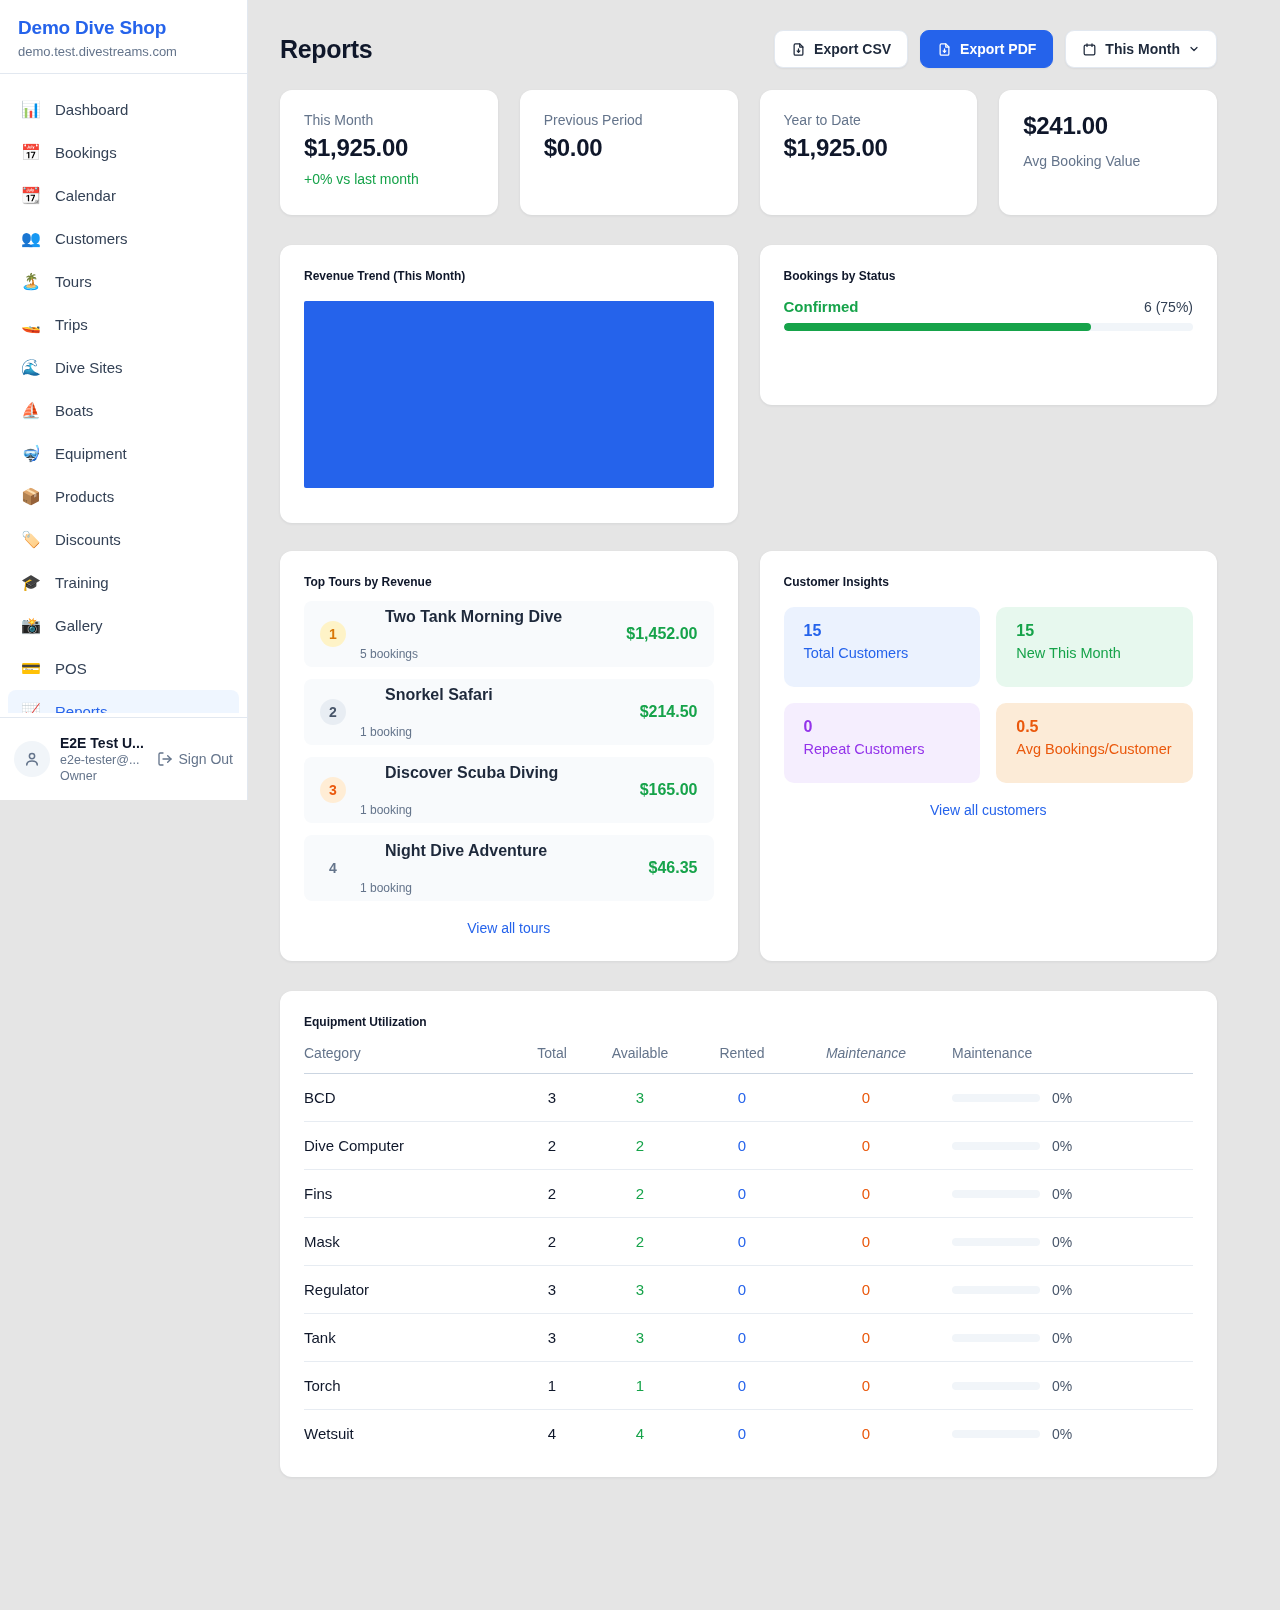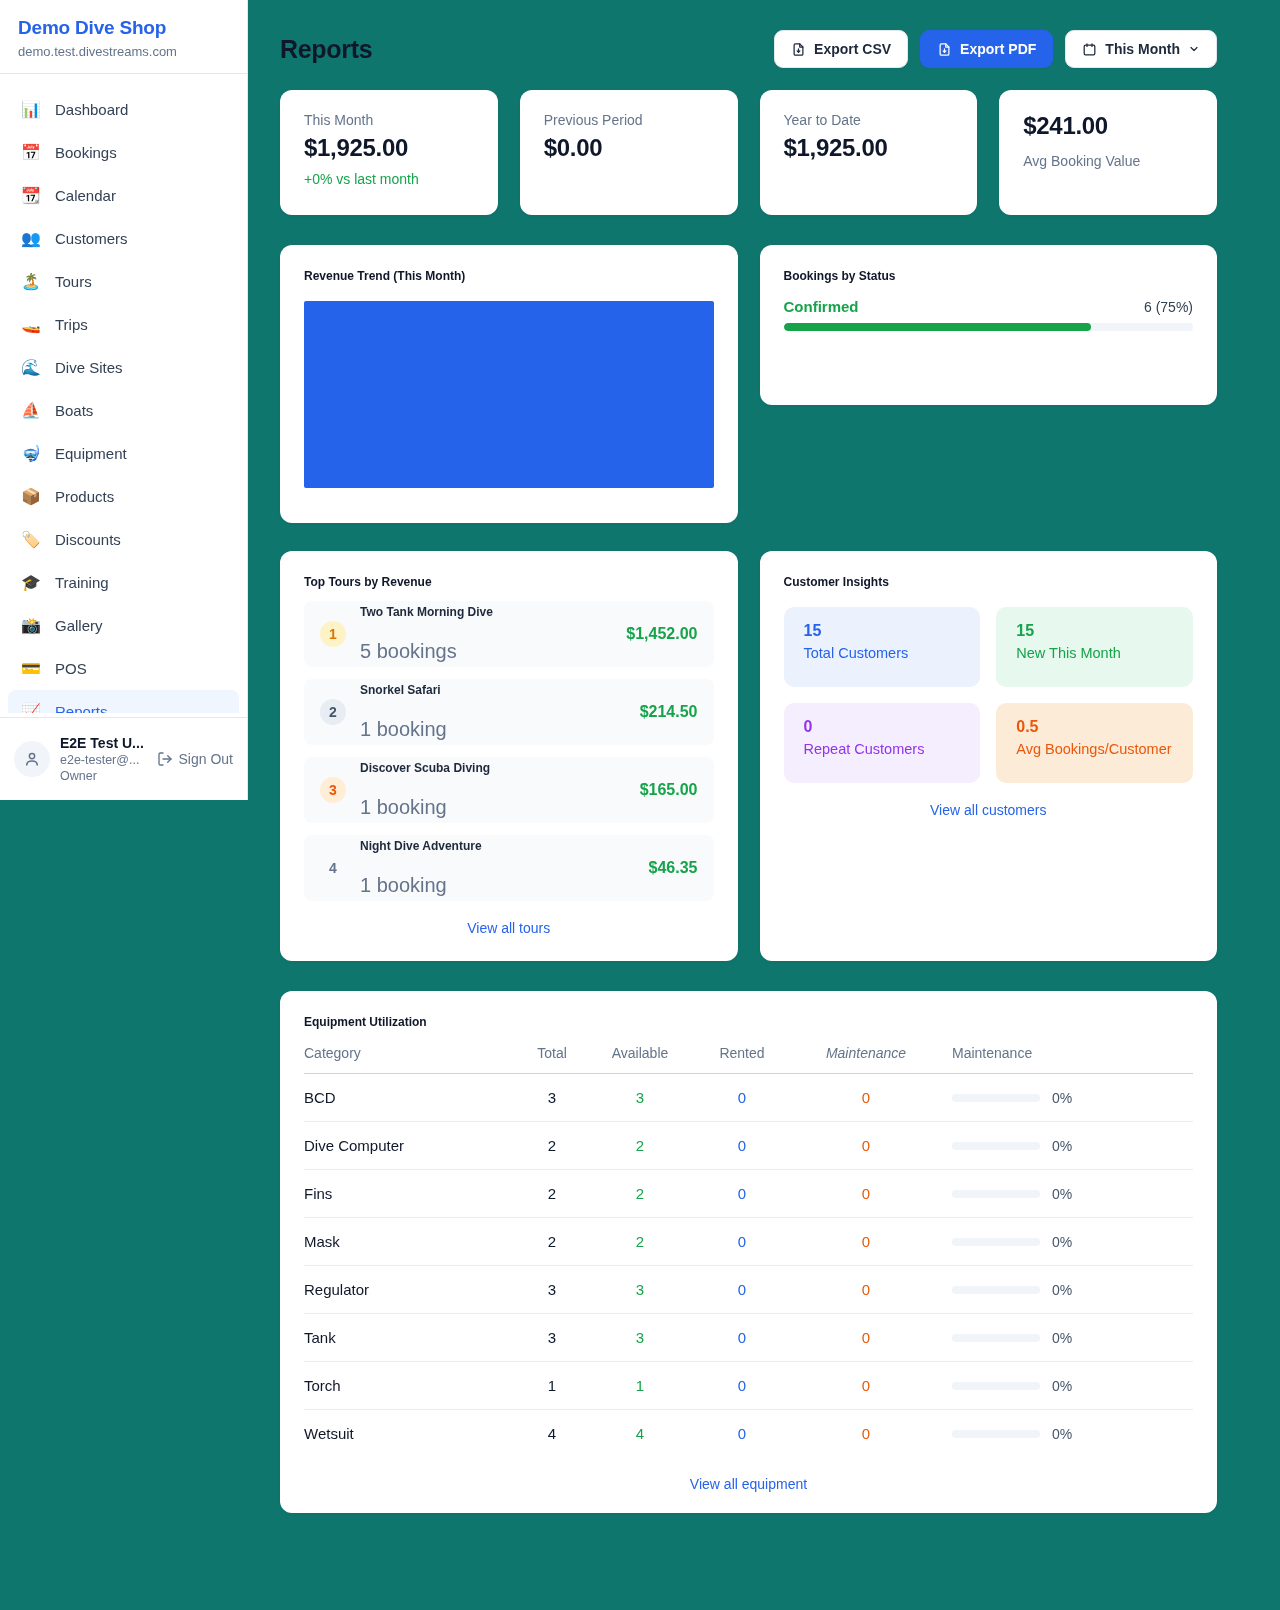--- a/index.html
+++ b/index.html
@@ -1,21 +1,21 @@
 <!DOCTYPE html>
 <html><head>
 <meta charset="utf-8">
 <style>
   * { box-sizing: border-box; margin: 0; padding: 0; }
   body {
     font-family: "Liberation Sans", sans-serif;
     background: #f8fafc;
     color: #0f172a;
   }
-  .page { position: relative; width: 1280px; height: 1610px; background: #0f766e; overflow: hidden; }
+  .page { position: relative; width: 1280px; height: 1610px; background: #e5e5e5; overflow: hidden; }
 
   
   .sidebar {
     position: absolute; left: 0; top: 0; width: 248px; height: 800px;
     background: #ffffff; border-right: 1px solid #e2e8f0;
   }
   .brand { padding: 17px 18px 14px; border-bottom: 1px solid #e2e8f0; }
   .brand-name { font-size: 19px; font-weight: 700; color: #2563eb; letter-spacing: -0.2px; }
   .brand-domain { font-size: 13px; color: #64748b; margin-top: 5px; }
   .nav-wrap { height: 639px; overflow: hidden; }
@@ -82,22 +82,22 @@
   .row-3 { display: grid; grid-template-columns: 1fr 1fr; gap: 22px; margin-top: 28px; }
   .tour-row {
     display: flex; align-items: center; gap: 14px; margin-top: 12px;
     background: #f8fafc; border-radius: 8px; padding: 12px 16px; height: 66px;
   }
   .tours-card .tour-row:first-of-type { margin-top: 20px; }
   .rank-badge {
     width: 26px; height: 26px; border-radius: 50%; flex: 0 0 auto;
     display: flex; align-items: center; justify-content: center; font-size: 14px; font-weight: 700; color: #64748b;
   }
-  .tour-name { font-size: 12px; font-weight: 700; color: #1e293b; }
-  .tour-bookings { font-size: 20px; color: #64748b; margin-top: 21px; }
+  .tour-name { font-size: 16px; font-weight: 700; color: #1e293b; margin-left: 25px; }
+  .tour-bookings { font-size: 12px; color: #64748b; margin-top: 21px; }
   .tour-amount { margin-left: auto; font-size: 16px; font-weight: 700; color: #16a34a; }
   .card-link-row { text-align: center; margin-top: 18px; }
   .card-link { font-size: 14px; color: #2563eb; text-decoration: none; cursor: pointer; }
 
   .tiles-grid { display: grid; grid-template-columns: 1fr 1fr; gap: 16px; margin-top: 18px; }
   .insight-tile { border-radius: 10px; padding: 15px 20px; height: 80px; }
   .tile-value { font-size: 16px; font-weight: 800; }
   .tile-label { font-size: 14.5px; margin-top: 5px; }
 
   .equipment-card { margin-top: 30px; padding: 24px 24px 20px; }
@@ -485,17 +485,16 @@
                 <div class="util-cell">
                   <div class="util-track">
                     <div class="util-fill" style="width:0%"></div>
                   </div>
                   <span class="util-pct">0%</span>
                 </div>
               </td>
             </tr>
           </tbody>
       </table>
-      <div class="card-link-row"><a class="card-link">View all equipment</a></div>
     </div>
 
   </main>
 </div>
 
 </body></html>

